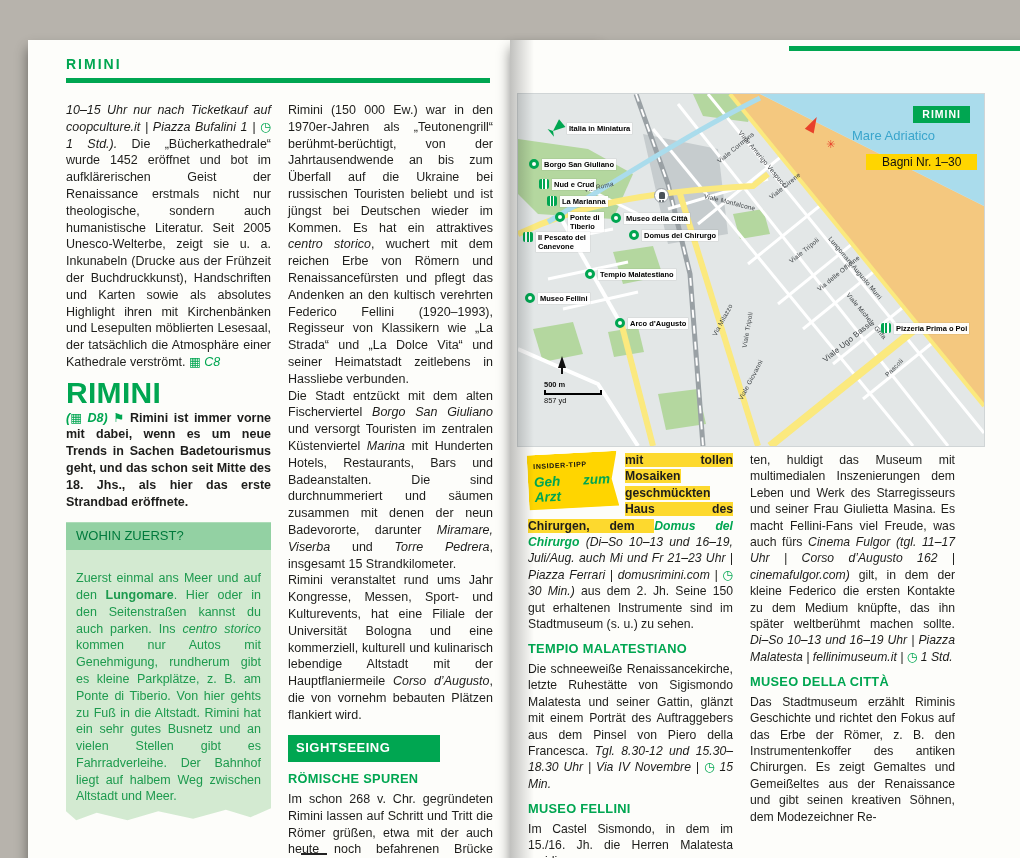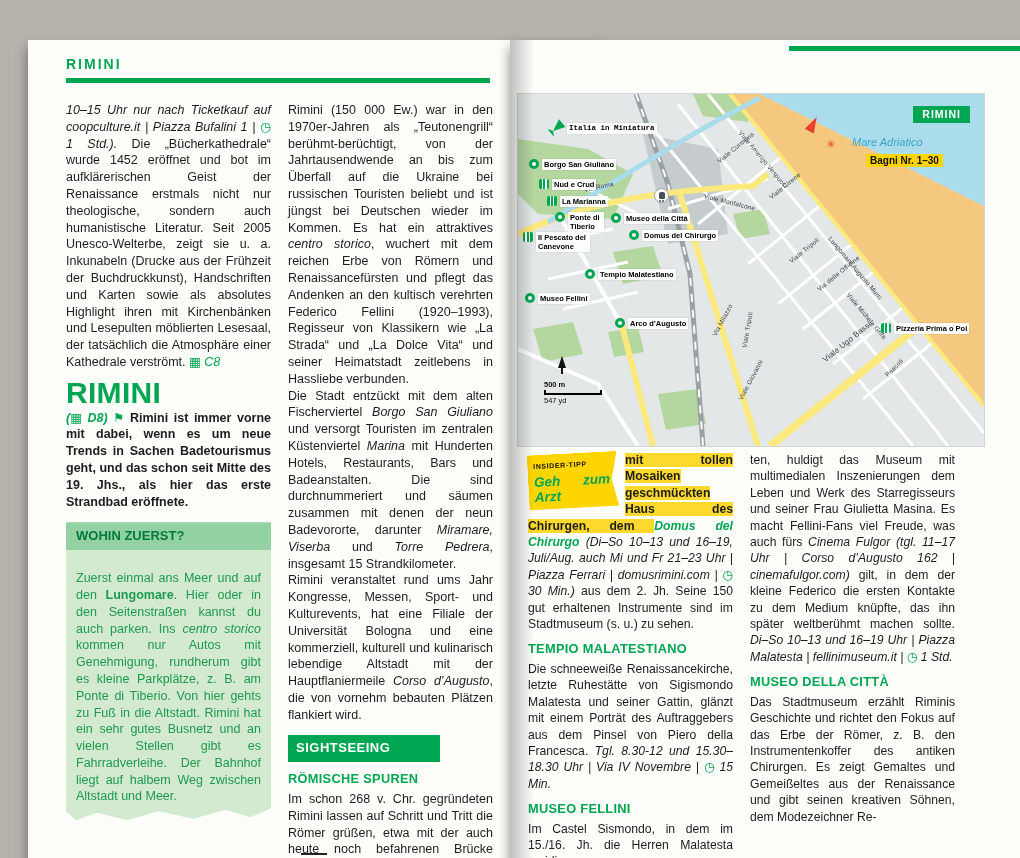--- a/index.html
+++ b/index.html
@@ -31,21 +31,21 @@
        font-size:12.5px;line-height:16.8px;color:var(--text);}
   .lp-col1{left:38px;}
   .lp-col2{left:260px;}
   .para{margin:0;}
   .city-title{font-size:30px;font-weight:bold;color:var(--brand-green);
               margin:14px 0 8px;letter-spacing:.3px;text-align:left;}
   .lead{font-weight:bold;}
   .green-box{margin-top:12px;
     clip-path:polygon(0 0,100% 0,100% 95%,90% 98%,78% 95.5%,62% 98.5%,45% 96%,30% 99%,15% 96.5%,5% 99%,0 96%);}
   .green-box-title{background:var(--box-title-bg);color:var(--dark-green);
-                   font-weight:bold;font-size:13px;padding:6px 10px 5px;text-align:left;}
+                   font-weight:normal;font-size:13px;padding:6px 10px 5px;text-align:left;}
   .green-box-body{background:var(--box-body-bg);color:var(--box-text-green);
                   padding:20px 10px 18px;text-align:justify;}
   .sightseeing-banner{display:block;width:152px;background:var(--brand-green);color:#fff;
                       font-weight:bold;font-size:13px;letter-spacing:.5px;
                       padding:5px 8px;margin:12px 0 8px;text-align:left;}
   .subhead{color:var(--brand-green);font-weight:bold;font-size:12.8px;
            letter-spacing:.3px;margin:9px 0 3px;text-align:left;}
   .footer{position:absolute;bottom:8px;left:0;width:100%;text-align:center;}
   .pagenum{display:inline-block;border-top:2.5px solid #222;padding:3px 2px 0;
            font-weight:bold;font-size:13px;min-width:26px;}
@@ -75,23 +75,23 @@
   .poi-food .poi-pin{border:none;border-radius:2px;
      background:linear-gradient(90deg,var(--brand-green) 0 25%,#fff 25% 40%,var(--brand-green) 40% 60%,#fff 60% 75%,var(--brand-green) 75%);}
   .poi-arrow .poi-pin{width:0;height:0;background:none;border-radius:0;
      border-top:5px solid transparent;border-bottom:5px solid transparent;
      border-right:12px solid var(--brand-green);transform:rotate(-40deg);}
   .poi-label{background:rgba(255,255,255,.95);font-size:7.5px;font-weight:bold;line-height:9px;
              padding:1px 2px;color:#000;width:max-content;max-width:80px;
              box-shadow:0 0 0 .5px rgba(0,0,0,.08);text-align:left;}
   .map-chip-rimini{position:absolute;right:14px;top:12px;background:var(--brand-green);color:#fff;
                    font-weight:bold;font-size:10.5px;letter-spacing:1px;padding:2px 9px 3px;z-index:6;}
-  .map-sea-label{position:absolute;left:334px;top:42px;color:#3aa5cc;font-style:italic;font-size:11px;z-index:6;}
+  .map-sea-label{position:absolute;left:334px;top:34px;color:#3aa5cc;font-size:13px;z-index:6;}
   .map-chip-bagni{position:absolute;left:348px;top:60px;background:var(--ribbon-yellow);color:#111;
-                  font-weight:bold;font-size:10px;padding:1px 4px;z-index:6;}
+                  font-weight:normal;font-size:12px;padding:1px 16px;z-index:6;}
   .red-arrow{position:absolute;left:290px;top:22px;width:0;height:0;z-index:6;
              border-left:5px solid transparent;border-right:5px solid transparent;
              border-bottom:16px solid #e8402a;transform:rotate(28deg);}
   .sun{position:absolute;left:308px;top:40px;z-index:6;}
   .sun::before{content:'✳';color:#e8402a;font-size:11px;}
   .north{position:absolute;left:40px;top:262px;width:0;height:0;z-index:6;
          border-left:4px solid transparent;border-right:4px solid transparent;border-bottom:12px solid #111;}
   .north::after{content:'';position:absolute;left:-1px;top:12px;width:2px;height:6px;background:#111;}
   .scale{position:absolute;left:26px;top:286px;z-index:6;font-size:7.5px;color:#111;}
   .scale-m{font-weight:bold;margin-bottom:1px;}
@@ -116,21 +116,21 @@
 
 <div class="book">
 
   <div class="page page-left">
     <div class="lp-header">RIMINI</div>
     <div class="lp-rule"></div>
 
     <div class="col lp-col1">
       <p class="para"><span class="run-i">10–15 Uhr nur nach Ticketkauf auf coopculture.it | Piazza Bufalini 1 | </span><span class="run-gi">◷ </span><span class="run-i">1 Std.).</span><span> Die „Bücherkathedrale“ wurde 1452 eröffnet und bot im aufklärerischen Geist der Renaissance erstmals nicht nur theologische, sondern auch humanistische Literatur. Seit 2005 Unesco-Welterbe, zeigt sie u. a. Inkunabeln (Drucke aus der Frühzeit der Buchdruckkunst), Handschriften und Karten sowie als absolutes Highlight ihren mit Kirchenbänken und Lesepulten möblierten Lesesaal, der tatsächlich die Atmosphäre einer Kathedrale verströmt. </span><span class="run-gi">▦ C8</span></p>
       <h1 class="city-title">RIMINI</h1>
-      <p class="para lead"><span class="run-gi">(▦ D8) </span><span class="run-g">⚑ </span><span class="run-b">Rimini ist immer vorne mit dabei, wenn es um neue Trends in Sachen Badetourismus geht, und das schon seit Mitte des 19. Jhs., als hier das erste Strandbad eröffnete.</span></p>
+      <p class="para lead"><span class="run-gi">(▦ D8) </span><span class="run-g">⚑ </span><span class="run-b">Rimini ist immer vorne mit dabei, wenn es um neue Trends in Sachen Badetourismus geht, und das schon seit Mitte des 18. Jhs., als hier das erste Strandbad eröffnete.</span></p>
       <div class="green-box">
         <div class="green-box-title">WOHIN ZUERST?</div>
         <p class="green-box-body"><span>Zuerst einmal ans Meer und auf den </span><span class="run-b">Lungomare</span><span>. Hier oder in den Seitenstraßen kannst du auch parken. Ins </span><span class="run-i">centro storico</span><span> kommen nur Autos mit Genehmigung, rundherum gibt es kleine Parkplätze, z. B. am Ponte di Tiberio. Von hier gehts zu Fuß in die Altstadt. Rimini hat ein sehr gutes Busnetz und an vielen Stellen gibt es Fahrradverleihe. Der Bahnhof liegt auf halbem Weg zwischen Altstadt und Meer.</span></p>
       </div>
     </div>
 
     <div class="col lp-col2">
       <p class="para"><span>Rimini (150 000 Ew.) war in den 1970er-Jahren als „Teutonengrill“ berühmt-berüchtigt, von der Jahrtausendwende an bis zum Überfall auf die Ukraine bei russischen Touristen beliebt und ist jüngst bei Deutschen wieder im Kommen. Es hat ein attraktives </span><span class="run-i">centro storico</span><span>, wuchert mit dem reichen Erbe von Römern und Renaissancefürsten und pflegt das Andenken an den kultisch verehrten Federico Fellini (1920–1993), Regisseur von Klassikern wie „La Strada“ und „La Dolce Vita“ und seiner Heimatstadt zeitlebens in Hassliebe verbunden.</span></p>
       <p class="para"><span>Die Stadt entzückt mit dem alten Fischerviertel </span><span class="run-i">Borgo San Giuliano</span><span> und versorgt Touristen im zentralen Küstenviertel </span><span class="run-i">Marina</span><span> mit Hunderten Hotels, Restaurants, Bars und Badeanstalten. Die sind durchnummeriert und säumen zusammen mit denen der neun Badevororte, darunter </span><span class="run-i">Miramare, Viserba</span><span> und </span><span class="run-i">Torre Pedrera</span><span>, insgesamt 15 Strandkilometer.</span></p>
       <p class="para"><span>Rimini veranstaltet rund ums Jahr Kongresse, Messen, Sport- und Kulturevents, hat eine Filiale der Universität Bologna und eine kommerziell, kulturell und kulinarisch lebendige Altstadt mit der Hauptflaniermeile </span><span class="run-i">Corso d’Augusto</span><span>, die von vornehm bebauten Plätzen flankiert wird.</span></p>
@@ -204,21 +204,21 @@
           <span class="street-label" style="left: 300px; top: 192px; transform: rotate(-39deg);">Via delle Officine</span>
           <span class="street-label" style="left: 306px; top: 262px; transform: rotate(-39deg); font-size: 8px;">Viale Ugo Bassi</span>
           <span class="street-label" style="left: 196px; top: 238px; transform: rotate(-62deg);">Via Milazzo</span>
           <span class="street-label" style="left: 226px; top: 250px; transform: rotate(-80deg);">Viale Tripoli</span>
           <span class="street-label" style="left: 222px; top: 302px; transform: rotate(-62deg);">Viale Giovanni</span>
           <span class="street-label" style="left: 368px; top: 278px; transform: rotate(-45deg);">Pascoli</span>
         </div>
       <div>
           <div class="poi poi-arrow" style="left: 36px; top: 34px;">
             <span class="poi-pin"></span>
-            <span class="poi-label" style="max-width: 90px; font-family: Liberation Mono, monospace;">Italia in Miniatura</span>
+            <span class="poi-label" style="max-width: 90px;">Italia in Miniatura</span>
           </div>
           <div class="poi poi-dot" style="left: 16px; top: 70px;">
             <span class="poi-pin"></span>
             <span class="poi-label" style="max-width: 90px;">Borgo San Giuliano</span>
           </div>
           <div class="poi poi-food" style="left: 26px; top: 90px;">
             <span class="poi-pin"></span>
             <span class="poi-label">Nud e Crud</span>
           </div>
           <div class="poi poi-food" style="left: 34px; top: 107px;">
@@ -262,21 +262,21 @@
       <div class="map-chip-rimini">RIMINI</div>
       <div class="map-sea-label">Mare Adriatico</div>
       <div class="map-chip-bagni">Bagni Nr. 1–30</div>
       <div class="red-arrow"></div>
       <div class="sun"></div>
       <div class="north"></div>
       <div class="station"></div>
       <div class="scale">
         <div class="scale-m">500 m</div>
         <div class="scalebar"></div>
-        <div class="scale-yd">547 yd</div>
+        <div class="scale-yd">857 yd</div>
       </div>
     </div>
 
     <div class="col rp-col1">
       <p class="para">
         <span class="tip-ribbon">
           <span class="tip-kicker">INSIDER-TIPP</span>
           <span class="tip-title">Geh zum Arzt</span>
         </span>
         <span><span class="run-hl">mit tollen Mosaiken geschmückten Haus des Chirurgen, dem </span><span class="run-gbi">Domus del Chirurgo</span><span class="run-i"> (Di–So 10–13 und 16–19, Juli/Aug. auch Mi und Fr 21–23 Uhr | Piazza Ferrari | domusrimini.com | </span><span class="run-gi">◷ </span><span class="run-i">30 Min.)</span><span> aus dem 2. Jh. Seine 150 gut erhaltenen Instrumente sind im Stadtmuseum (s. u.) zu sehen.</span></span>

